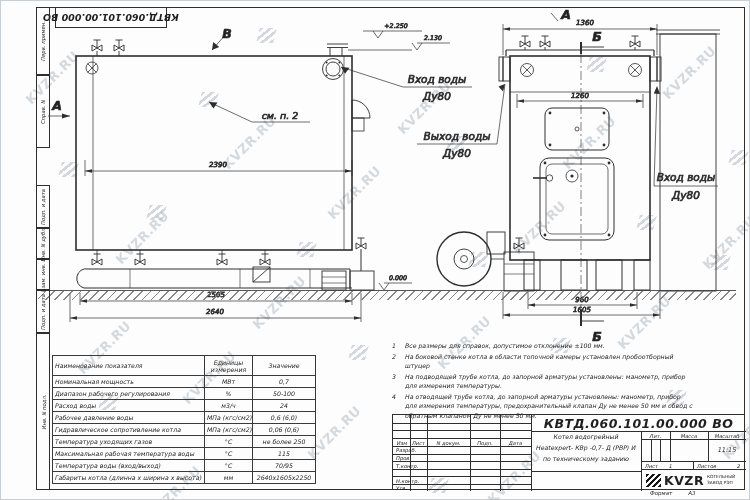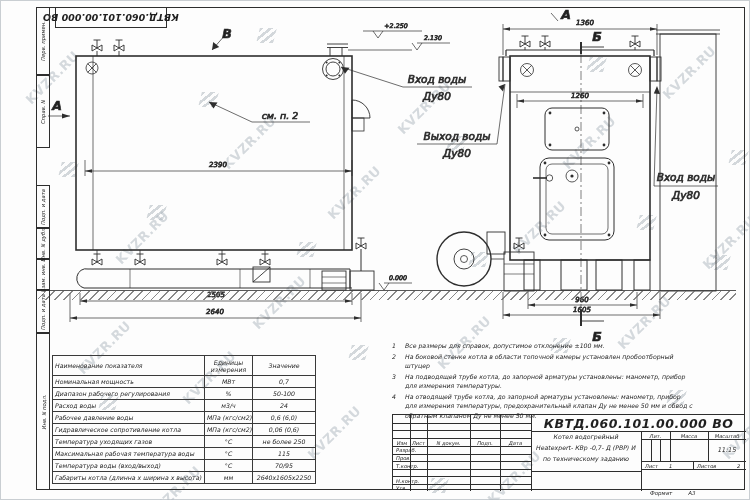--- a/index.html
+++ b/index.html
@@ -488,17 +488,25 @@
   <div class="tb-lab" style="left:248px;top:17.5px;width:29px;text-align:center">Лит.</div>
   <div class="tb-lab" style="left:277px;top:17.5px;width:38px;text-align:center">Масса</div>
   <div class="tb-lab" style="left:315px;top:17.5px;width:38px;text-align:center">Масштаб</div>
   <div class="tb-scale">11:15</div>
 
   <div class="tb-lab" style="left:252px;top:47.5px">Лист</div>
   <div class="tb-lab" style="left:276px;top:47.5px">1</div>
   <div class="tb-lab" style="left:304px;top:47.5px">Листов</div>
   <div class="tb-lab" style="left:344px;top:47.5px">2</div>
 
+  <div class="tb-logo">
+    <div class="logo-stripes"></div>
+    <div class="logo-word">KVZR</div>
+    <div class="logo-co">
+      <div>КОТЕЛЬНЫЙ</div>
+      <div>ЗАВОД РЭП</div>
+    </div>
+  </div>
 </div>
 
 <div class="fmt">
   <span>Формат</span><span>А3</span>
 </div>
 
 </body></html>

